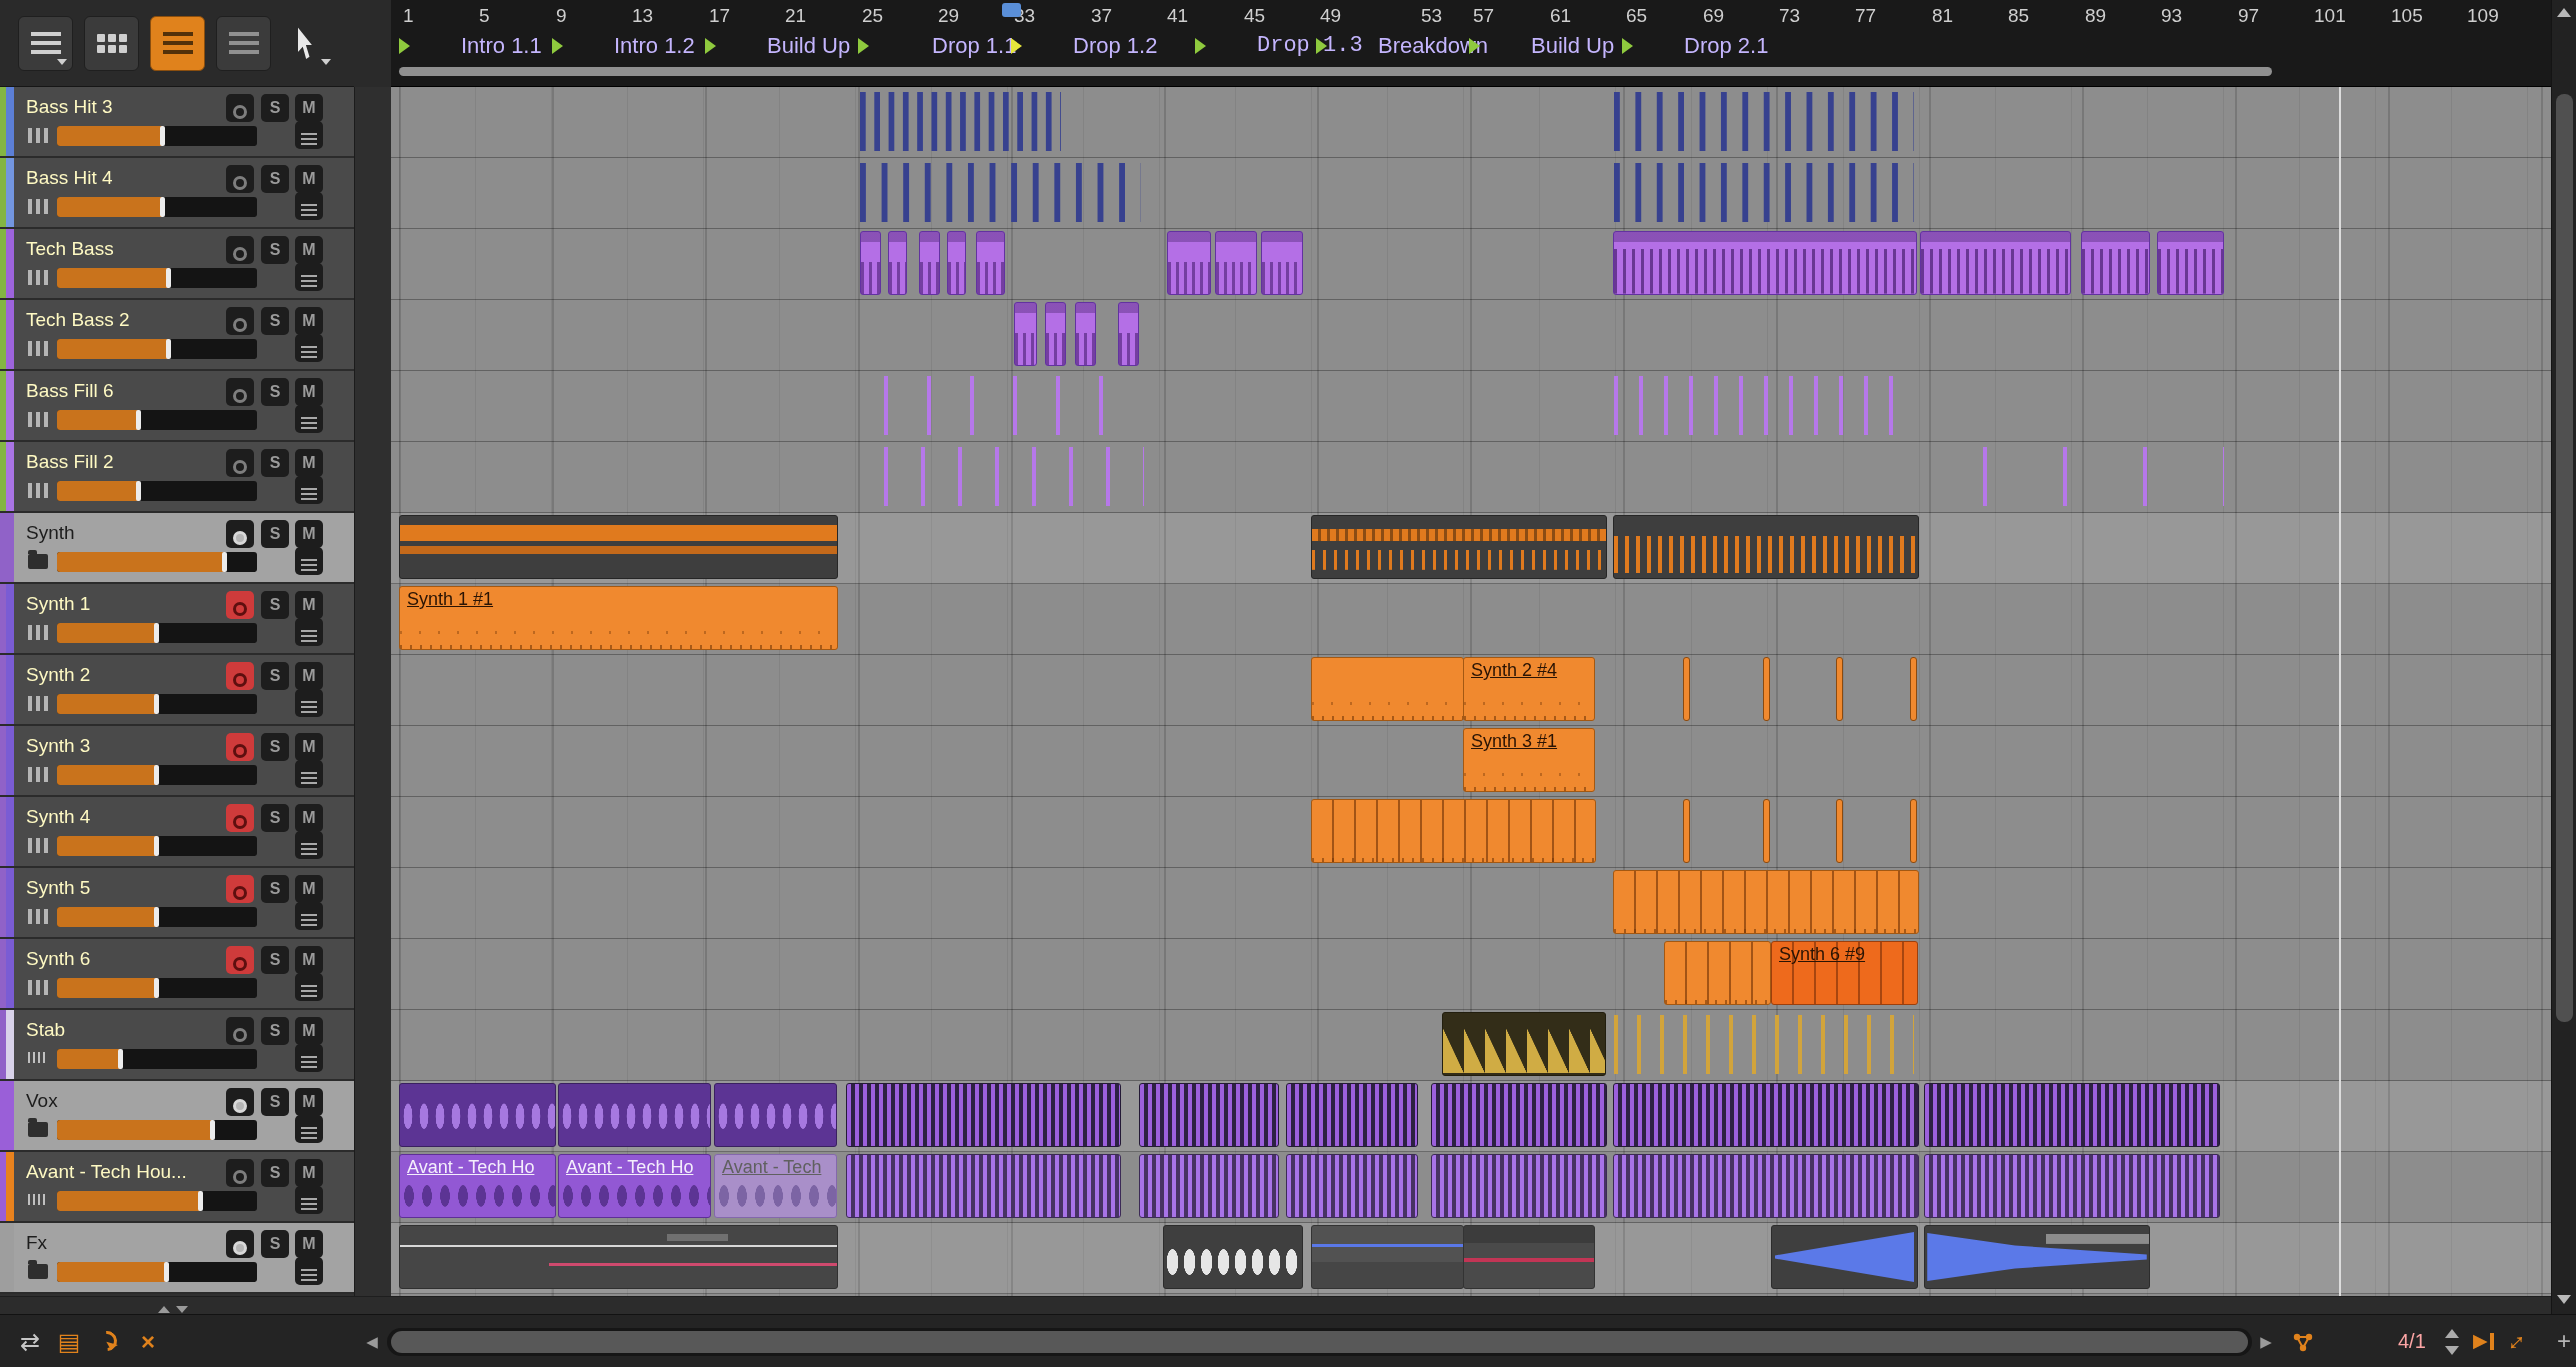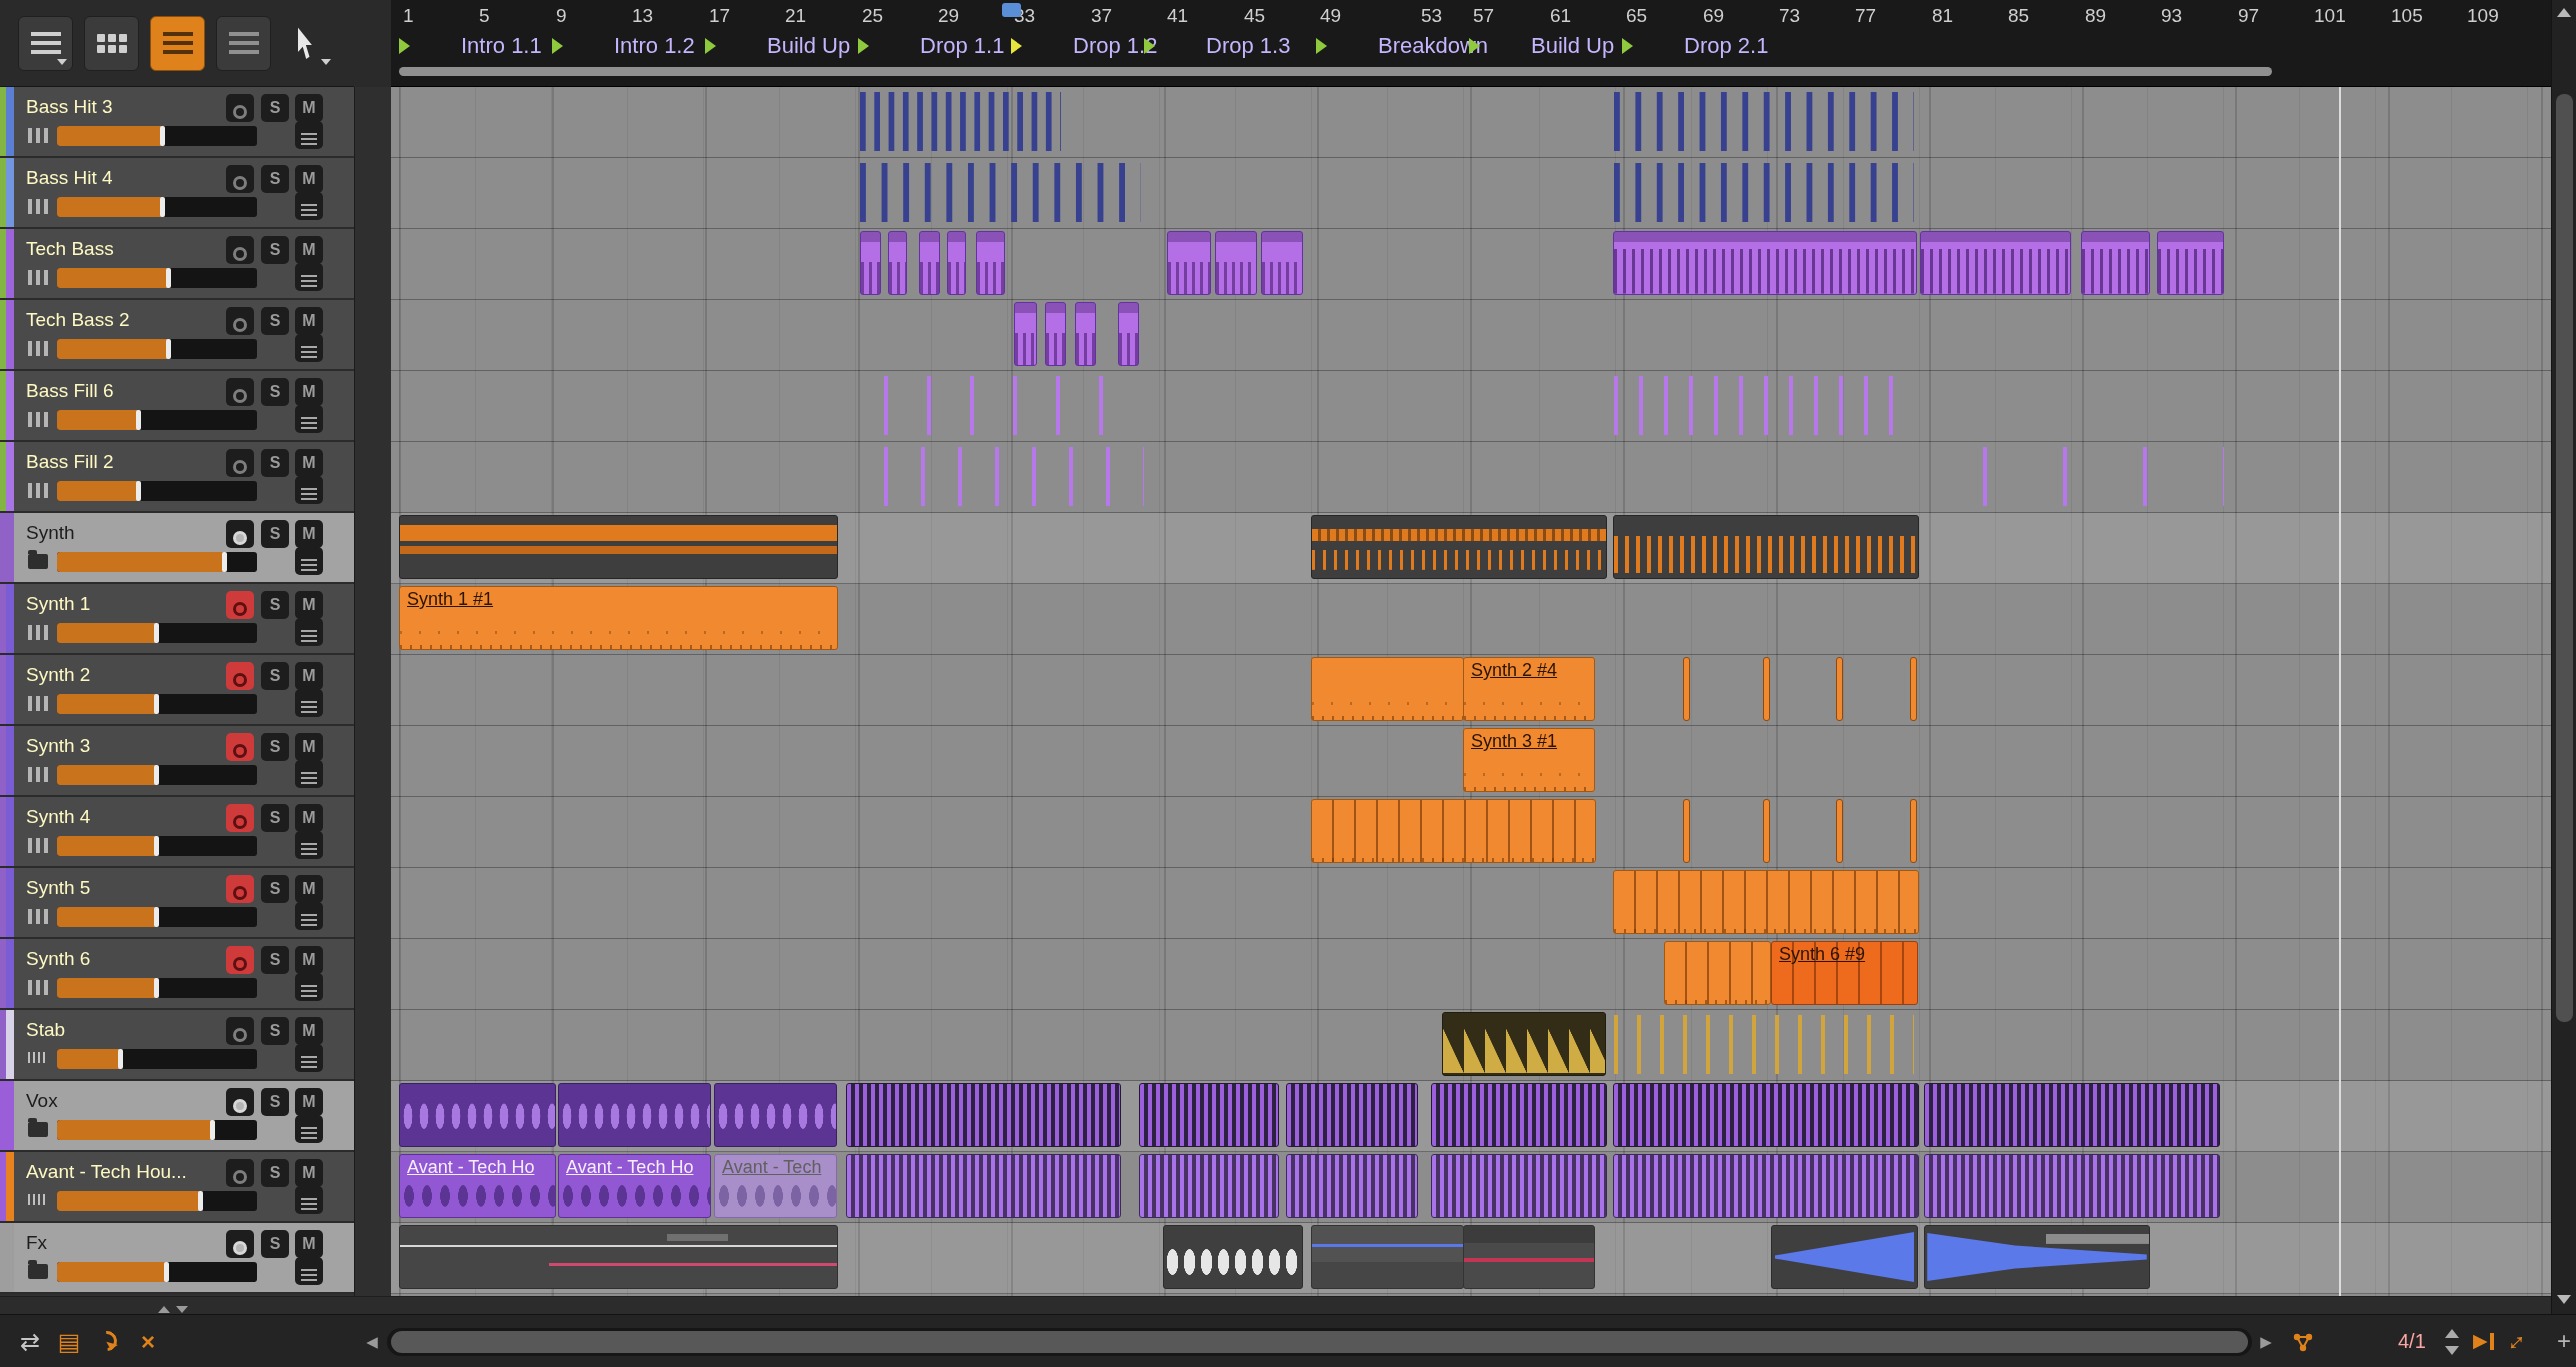--- a/index.html
+++ b/index.html
@@ -265,29 +265,29 @@
           <span class="mlbl">Intro 1.1</span>
         </div>
         <div class="marker" style="left: 161px;">
           <i class="mtri"></i>
           <span class="mlbl">Intro 1.2</span>
         </div>
         <div class="marker" style="left: 314px;">
           <i class="mtri"></i>
           <span class="mlbl">Build Up</span>
         </div>
-        <div class="marker" style="left: 467px;">
+        <div class="marker" style="left: 467px; gap: 12px;">
           <i class="mtri"></i>
           <span class="mlbl">Drop 1.1</span>
         </div>
         <div class="marker active" style="left: 620px;">
           <i class="mtri"></i>
           <span class="mlbl">Drop 1.2</span>
         </div>
-        <div class="marker" style="left: 753px;">
+        <div class="marker" style="left: 804px; font-family: Liberation Mono, monospace;">
           <i class="mtri"></i>
           <span class="mlbl">Drop 1.3</span>
         </div>
         <div class="marker" style="left: 925px;">
           <i class="mtri"></i>
           <span class="mlbl">Breakdown</span>
         </div>
         <div class="marker" style="left: 1078px;">
           <i class="mtri"></i>
           <span class="mlbl">Build Up</span>

